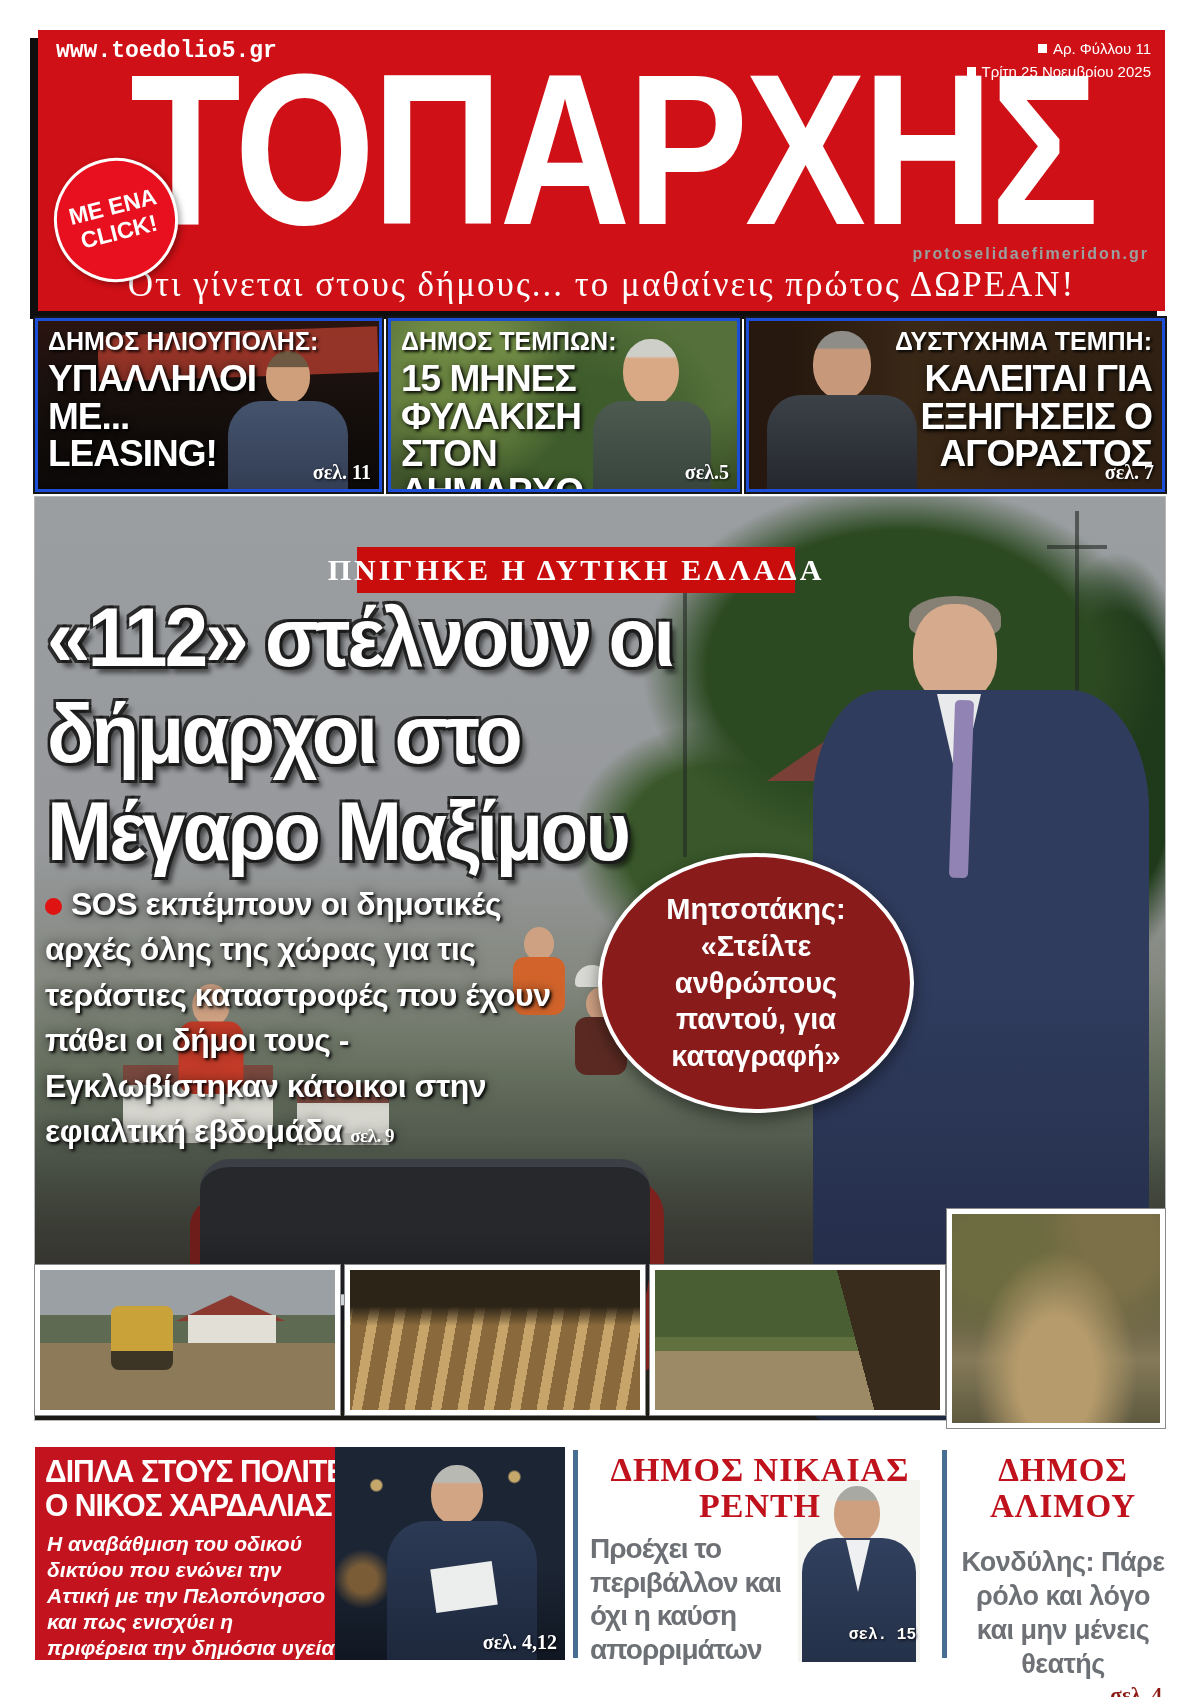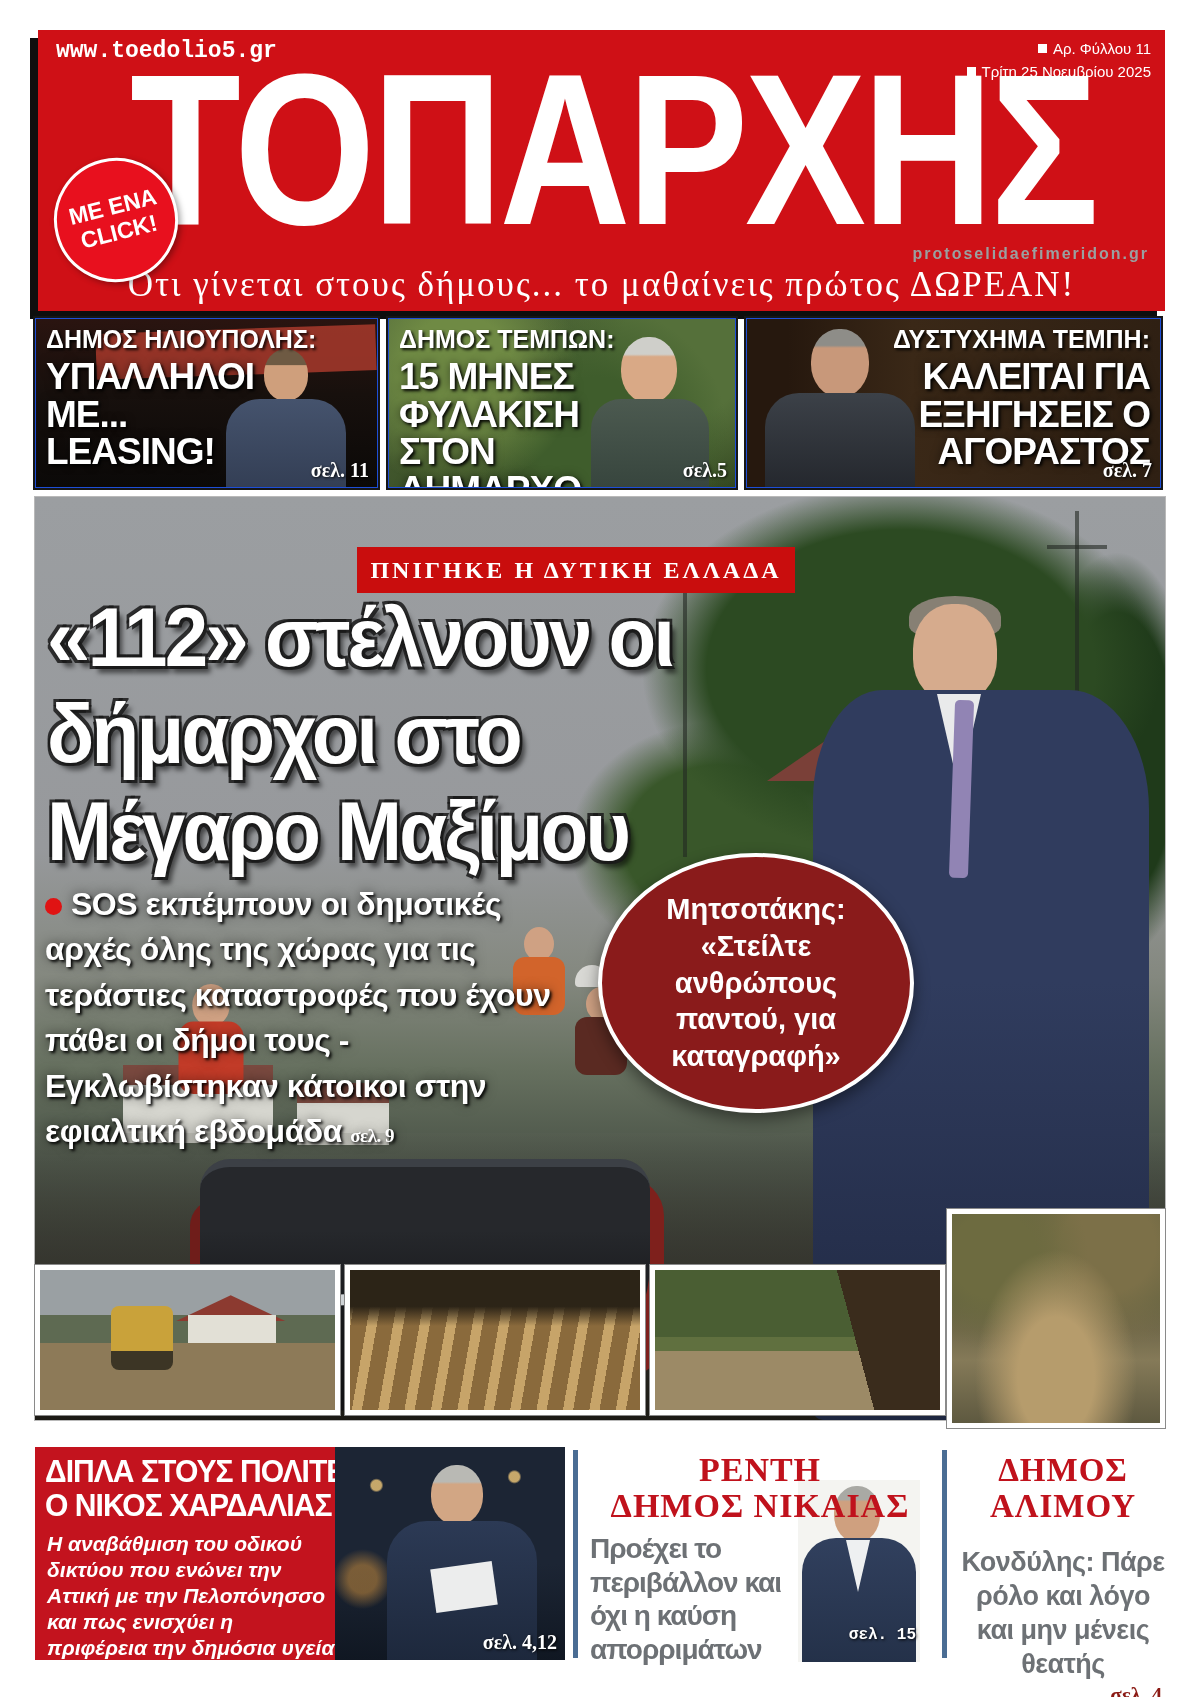--- a/index.html
+++ b/index.html
@@ -21,21 +21,21 @@
                background:#e8101e;border:3px solid #fff;transform:rotate(-14deg);
                display:flex;flex-direction:column;align-items:center;justify-content:center;
                color:#fff;font-weight:bold;font-size:23px;line-height:1.12;z-index:4;
                box-shadow:2px 3px 6px rgba(0,0,0,.35);}
   .watermark{position:absolute;right:16px;top:215px;color:#9aa0a0;font-size:16px;font-weight:bold;
              letter-spacing:2px;}
   .tagline{position:absolute;left:0;bottom:6px;width:100%;text-align:center;color:#fff;
            font-family:"Liberation Serif",serif;font-size:35px;letter-spacing:2px;white-space:nowrap;}
 
   
-  .top-box{position:absolute;top:318px;height:168px;border:1px solid #1d4ed8;outline:2px solid #161616;
+  .top-box{position:absolute;top:318px;height:168px;border:3px solid #1d4ed8;outline:2px solid #161616;
            overflow:hidden;}
   .top-box .box-photo{position:absolute;inset:0;}
   .box1{left:35px;width:341px;}
   .box2{left:388px;width:346px;}
   .box3{left:746px;width:413px;}
   .box-text{position:absolute;left:10px;top:6px;z-index:3;color:#fff;}
   .box3 .box-text{left:auto;right:10px;text-align:right;}
   .kicker{font-size:25px;font-weight:bold;text-shadow:2px 2px 3px rgba(0,0,0,.9);}
   .box-headline{margin-top:4px;font-size:37px;font-weight:bold;line-height:1.02;letter-spacing:-1px;
                 text-shadow:2px 2px 3px rgba(0,0,0,.9),0 0 10px rgba(0,0,0,.5);}
@@ -118,21 +118,21 @@
   .m-suit{position:absolute;left:8px;top:138px;width:336px;height:730px;
           background:linear-gradient(180deg,#303c5e 0 40%,#26304d 75%,#1e2740);
           border-radius:70px 80px 10px 10px / 110px 120px 10px 10px;}
   .m-shirt{position:absolute;left:132px;top:142px;width:44px;height:96px;background:#e9eaeb;
            clip-path:polygon(0 0,100% 0,50% 100%);}
   .m-tie{position:absolute;left:147px;top:148px;width:19px;height:178px;background:#9184b4;
          border-radius:5px;transform:rotate(2deg);}
 
   .banner{position:absolute;left:322px;top:50px;width:438px;height:46px;background:#c90d0d;
           z-index:5;display:flex;align-items:center;justify-content:center;color:#fff;
-          font-family:"Liberation Serif",serif;font-weight:bold;font-size:24px;letter-spacing:3px;
+          font-family:"Liberation Serif",serif;font-weight:bold;font-size:30px;letter-spacing:3px;
           white-space:nowrap;}
   .headline{position:absolute;left:12px;top:92px;z-index:6;margin:0;color:#fff;}
   .headline div{font-size:84px;font-weight:bold;line-height:97px;letter-spacing:-3px;white-space:nowrap;
                 transform:scaleX(0.93);transform-origin:left;
                 text-shadow:-3px -3px 0 rgba(25,25,25,.85),3px -3px 0 rgba(25,25,25,.85),
                             -3px 3px 0 rgba(25,25,25,.85),3px 3px 0 rgba(25,25,25,.85),
                             6px 7px 6px rgba(0,0,0,.55);}
   .deck{position:absolute;left:10px;top:385px;width:545px;z-index:6;margin:0;color:#fff;
         font-size:32px;font-weight:bold;line-height:1.42;letter-spacing:-0.5px;
         text-shadow:2px 2px 3px rgba(0,0,0,.95),0 0 12px rgba(0,0,0,.55);}
@@ -365,22 +365,22 @@
       <div class="suit"></div>
       <div class="paper"></div>
       <span class="page-ref serif">σελ. 4,12</span>
     </div>
   </article>
 
   <div class="vdiv d1"></div>
 
   <article class="mid-module">
     <div class="mm-title">
+      <div>ΔΗΜΟΣ ΝΙΚΑΙΑΣ</div>
       <div>ΡΕΝΤΗ</div>
-      <div>ΔΗΜΟΣ ΝΙΚΑΙΑΣ</div>
     </div>
     <div class="mm-body">Προέχει το περιβάλλον και όχι η καύση απορριμάτων</div>
     <div class="mm-photo">
       <div class="head"></div>
       <div class="suit"></div>
       <div class="shirt"></div>
       <span class="page-ref serif">σελ. 15</span>
     </div>
   </article>
 

